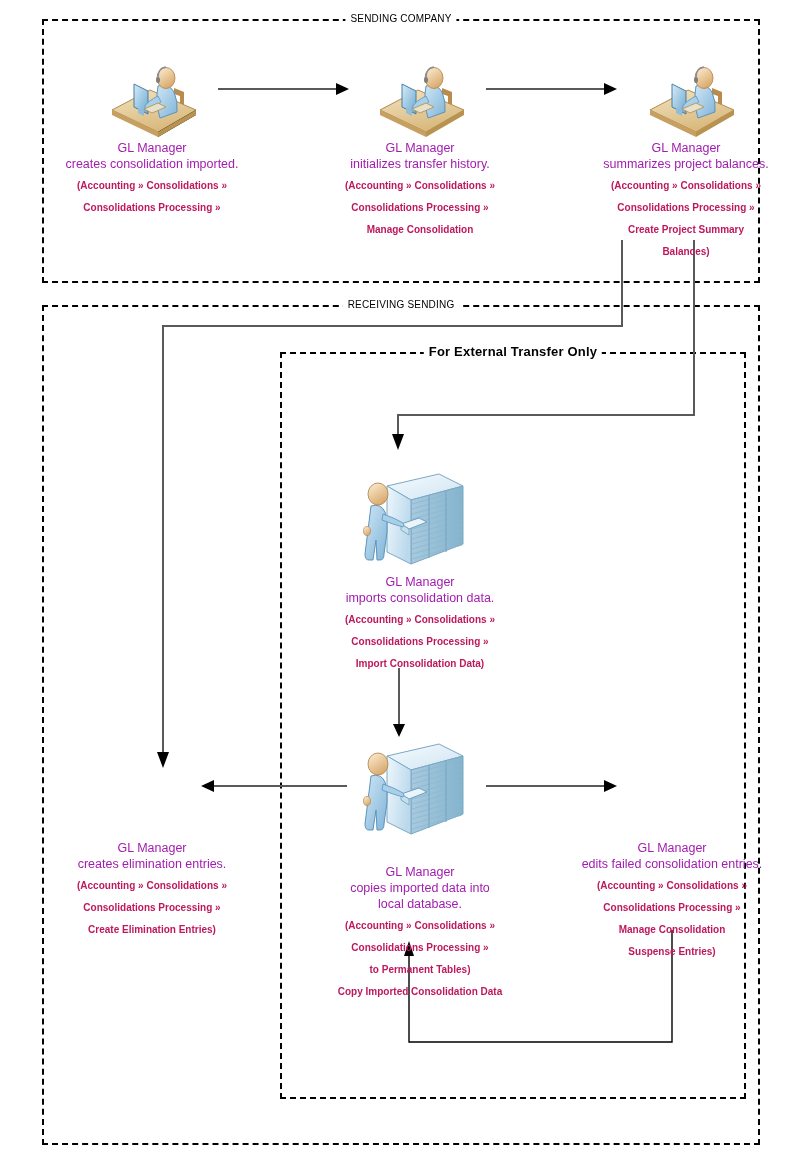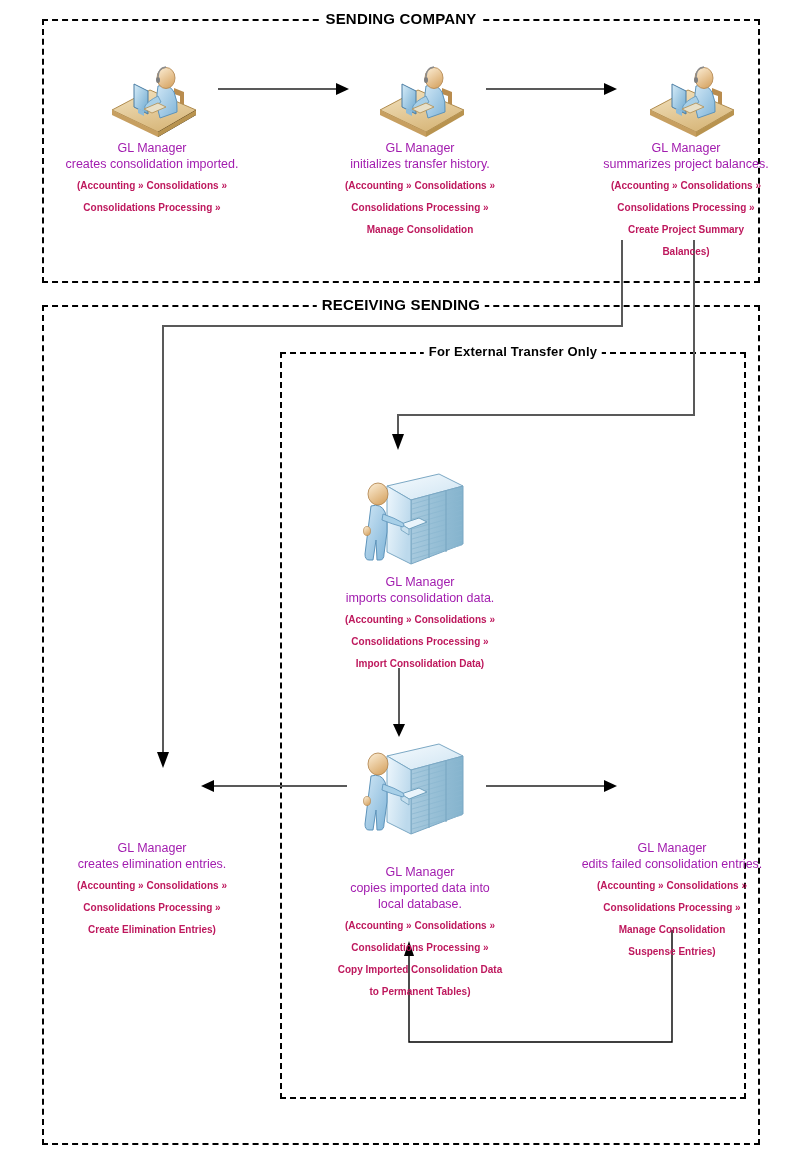--- a/index.html
+++ b/index.html
@@ -22,22 +22,22 @@
   
   .group-box {
     position: absolute;
     border: 2px dashed #000000;
     box-sizing: border-box;
     background: transparent;
   }
   .group-label {
     position: absolute;
     background: #ffffff;
-    font-size: 15px;
-    font-weight: bold;
+    font-size: 10px;
+    font-weight: normal;
     color: #000000;
     letter-spacing: 0.2px;
     white-space: nowrap;
     padding: 0 5px;
     line-height: 14px;
     transform: translate(-50%, -50%);
   }
   .group-label.thin {
     font-weight: bold;
     font-size: 13px;
@@ -356,22 +356,22 @@
     <div class="node-path">Consolidations Processing »</div>
     <div class="node-path">Create Elimination Entries)</div>
   </div>
 
   <div class="node" style="left:280px; top:864px; width:280px;">
     <div class="node-caption">GL Manager</div>
     <div class="node-caption">copies imported data into</div>
     <div class="node-caption">local database.</div>
     <div class="node-path">(Accounting » Consolidations »</div>
     <div class="node-path">Consolidations Processing »</div>
+    <div class="node-path">to Permanent Tables)</div>
     <div class="node-path">Copy Imported Consolidation Data</div>
-    <div class="node-path">to Permanent Tables)</div>
   </div>
 
   <div class="node" style="left:540px; top:840px; width:264px;">
     <div class="node-caption">GL Manager</div>
     <div class="node-caption">edits failed consolidation entries.</div>
     <div class="node-path">(Accounting » Consolidations »</div>
     <div class="node-path">Consolidations Processing »</div>
     <div class="node-path">Manage Consolidation</div>
     <div class="node-path">Suspense Entries)</div>
   </div>

